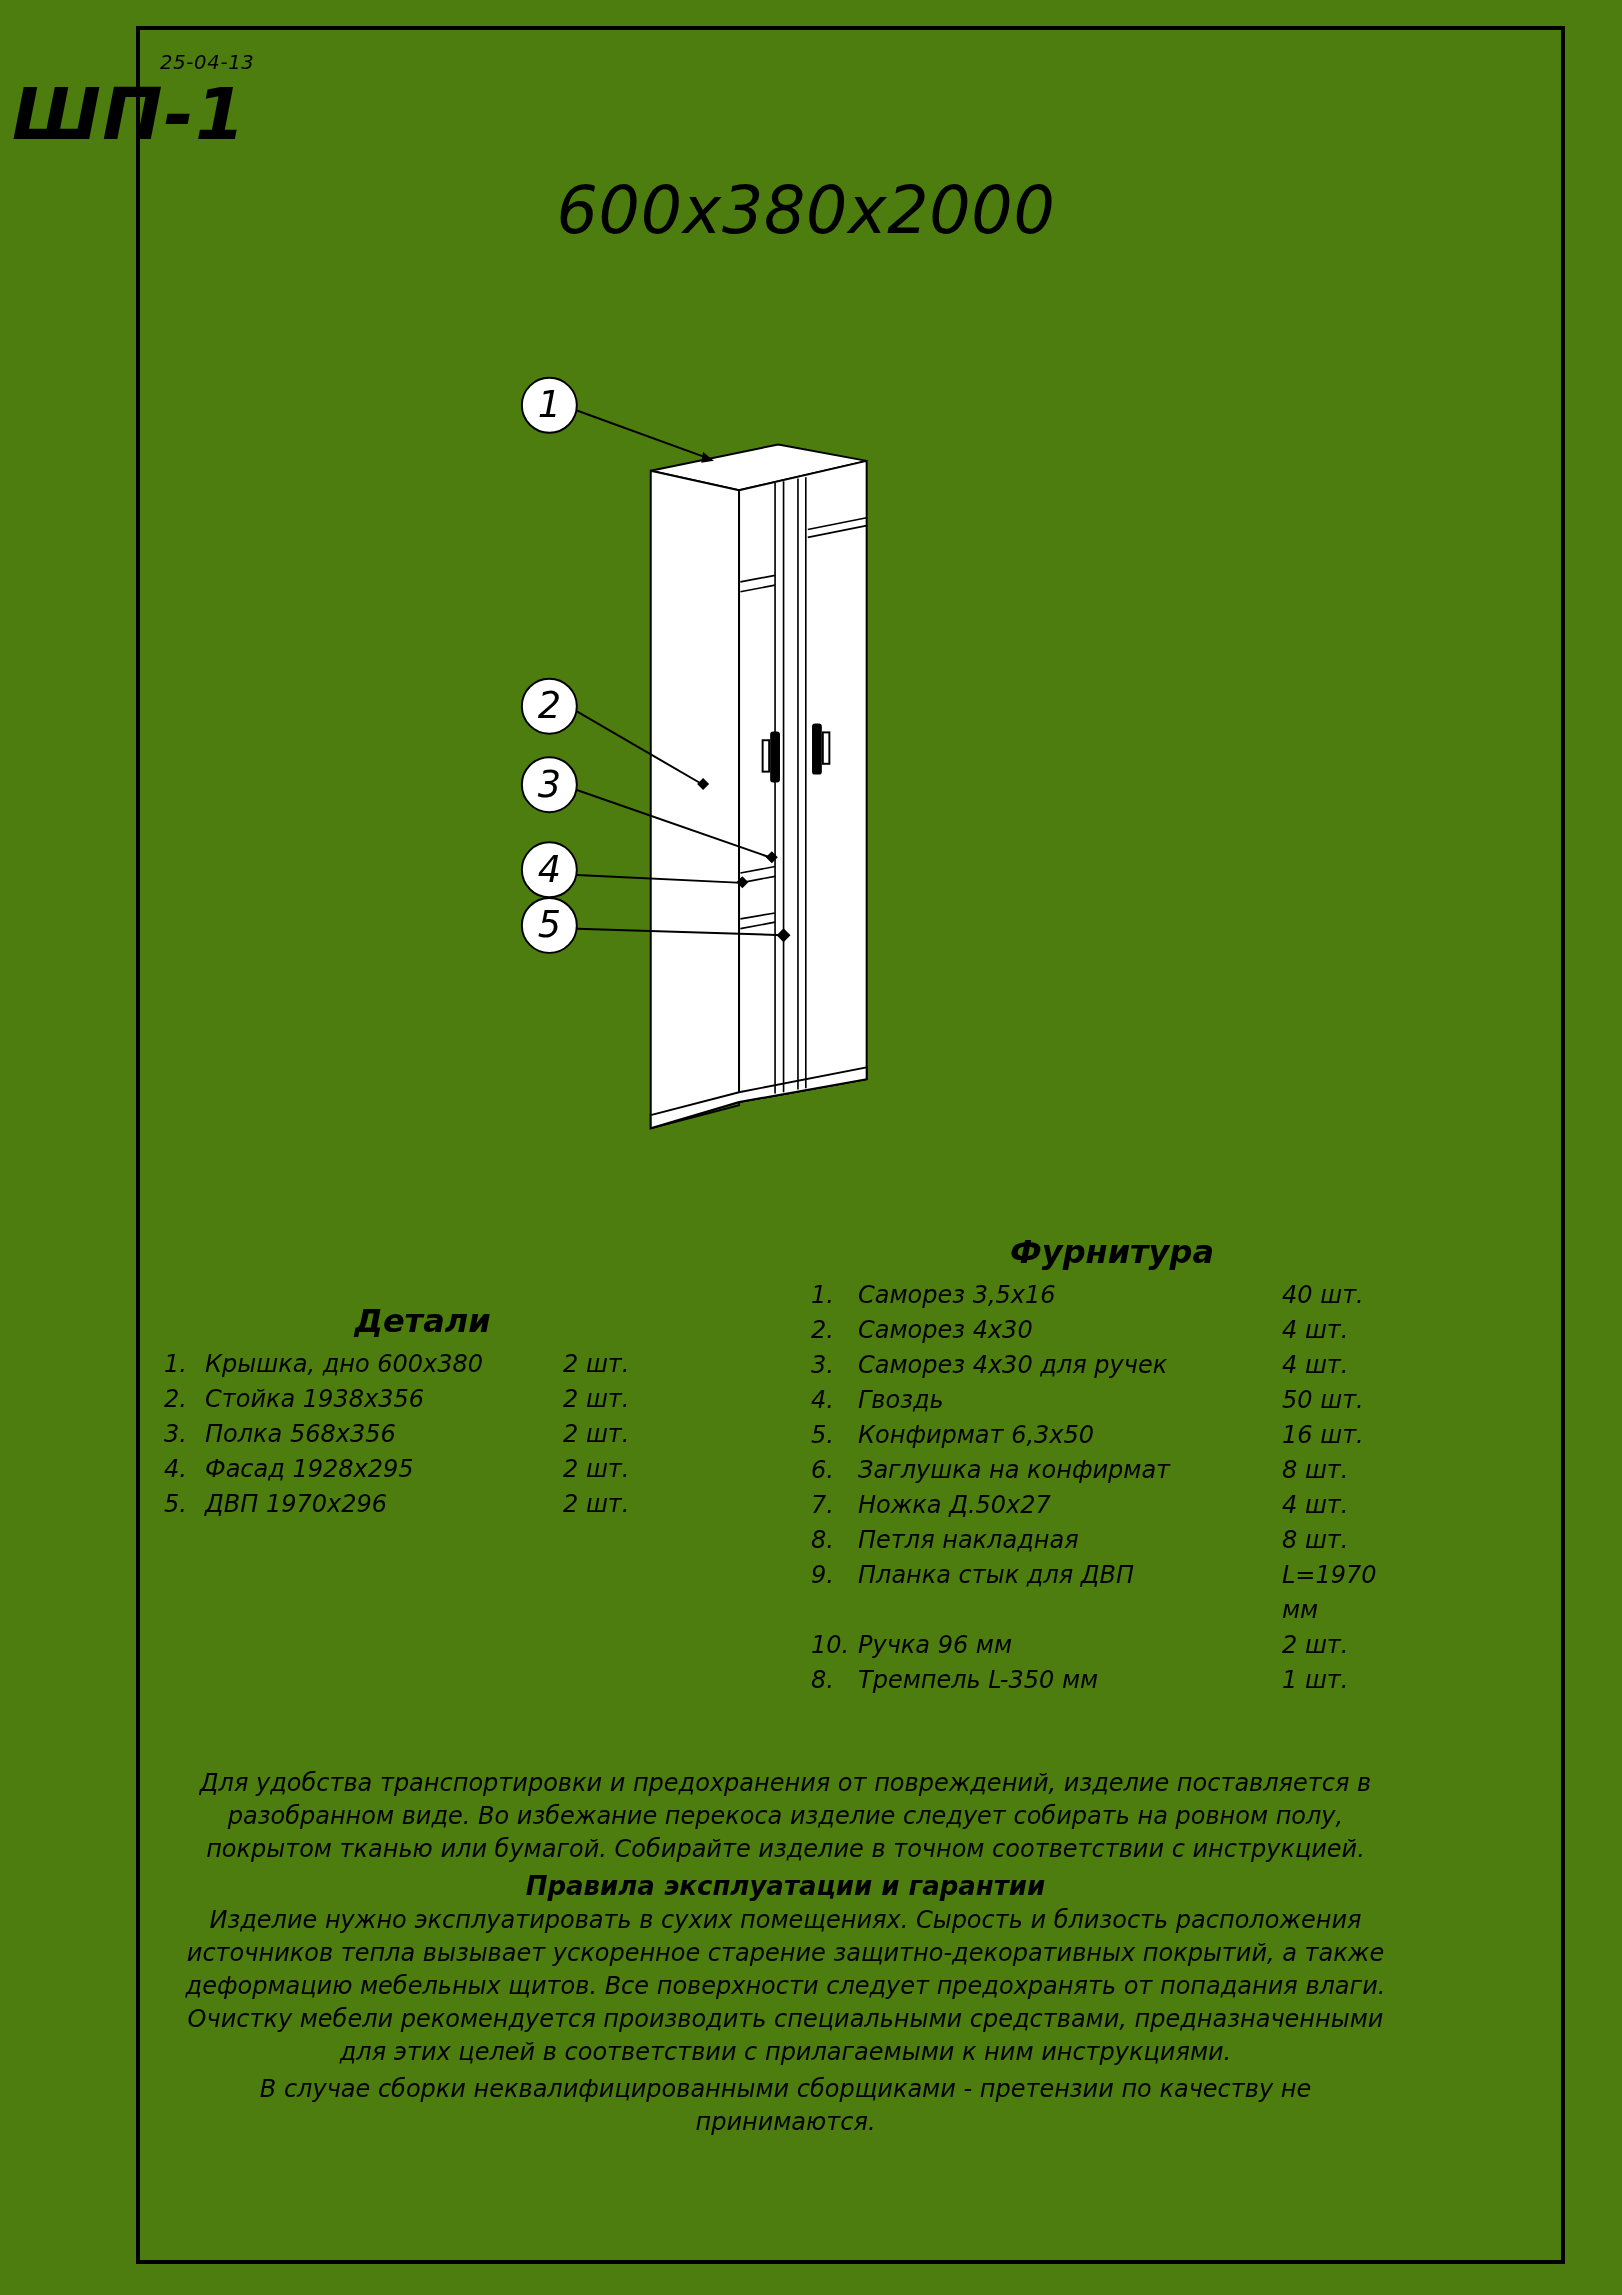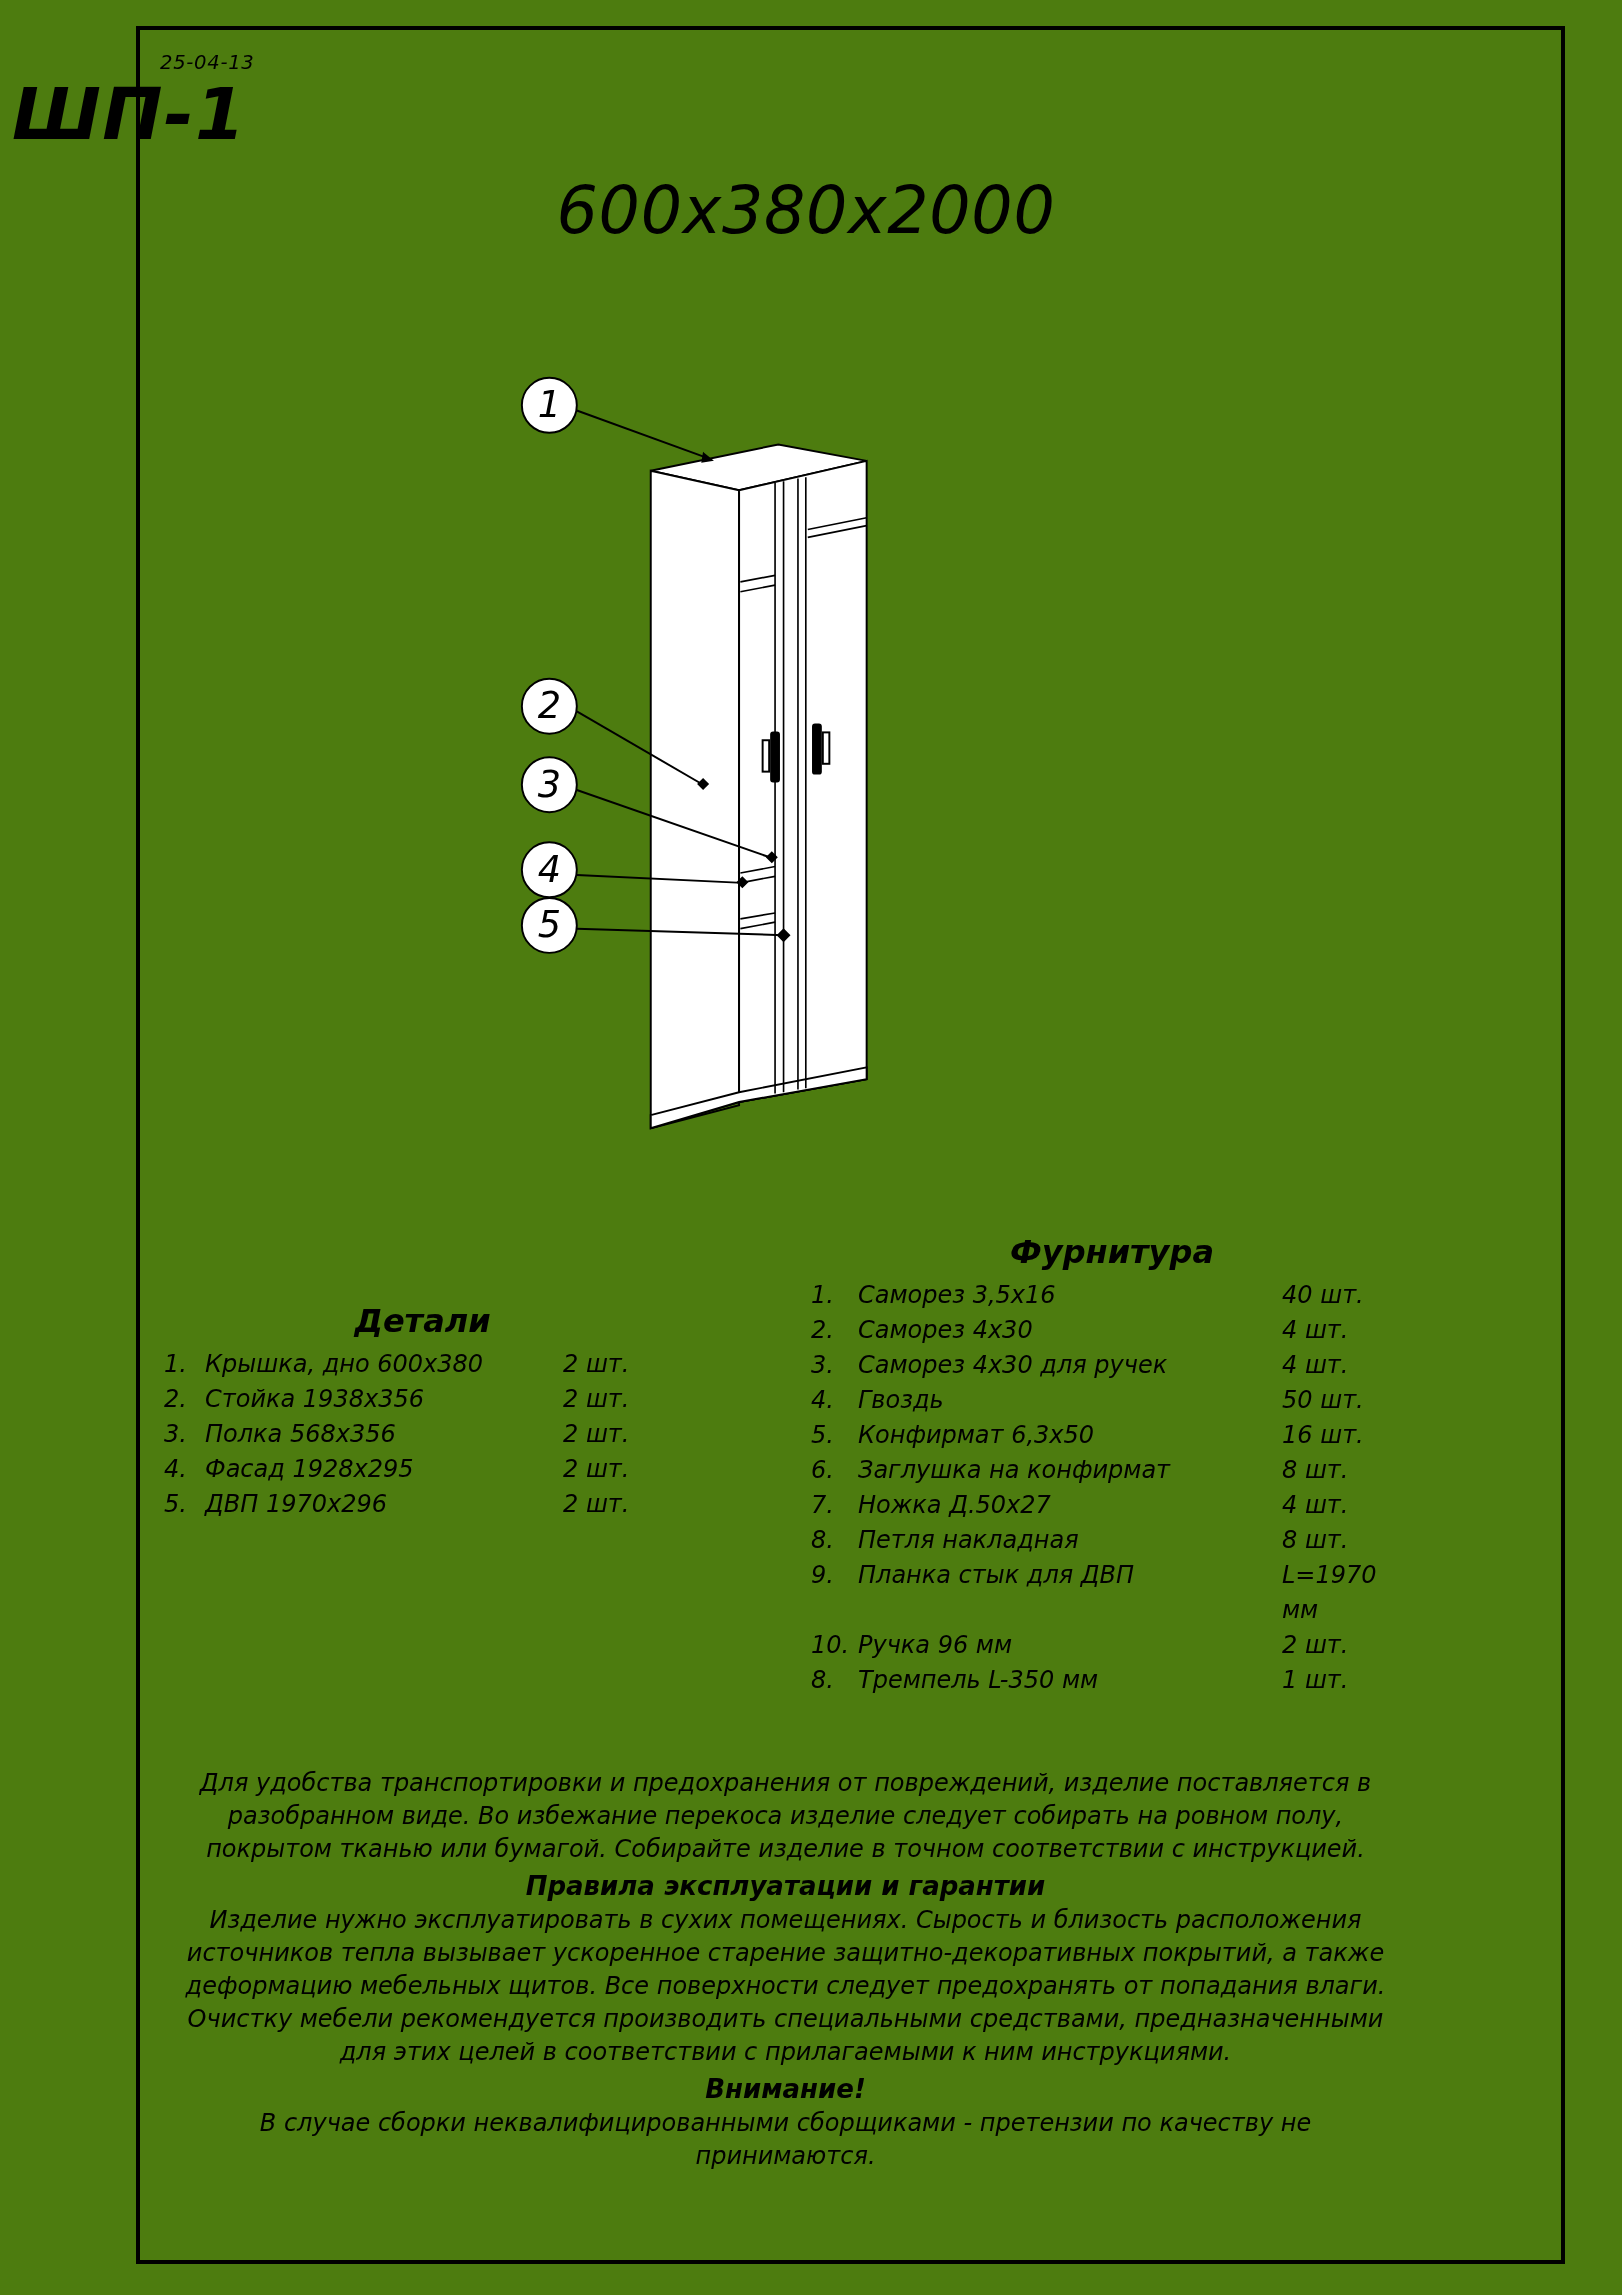--- a/index.html
+++ b/index.html
@@ -318,17 +318,16 @@
         <span class="label">Тремпель L-350 мм</span>
         <span class="qty">1 шт.</span>
       </li>
     </ul>
   </div>
 
   <div class="notes">
     <p>Для удобства транспортировки  и предохранения от повреждений, изделие поставляется в разобранном виде. Во избежание перекоса изделие следует собирать на ровном полу, покрытом тканью или бумагой. Собирайте изделие в точном соответствии с инструкцией.</p>
     <h3>Правила эксплуатации и гарантии</h3>
     <p>Изделие нужно эксплуатировать в сухих помещениях. Сырость и близость расположения источников тепла вызывает ускоренное старение защитно-декоративных покрытий, а также деформацию мебельных щитов. Все поверхности следует предохранять от попадания влаги. Очистку мебели рекомендуется производить специальными средствами, предназначенными для этих целей в соответствии с прилагаемыми к ним инструкциями.</p>
-    <h3>Внимание!</h3>
     <p>В случае сборки неквалифицированными сборщиками - претензии по качеству не принимаются.</p>
   </div>
 </div>
 
 
 </body></html>

